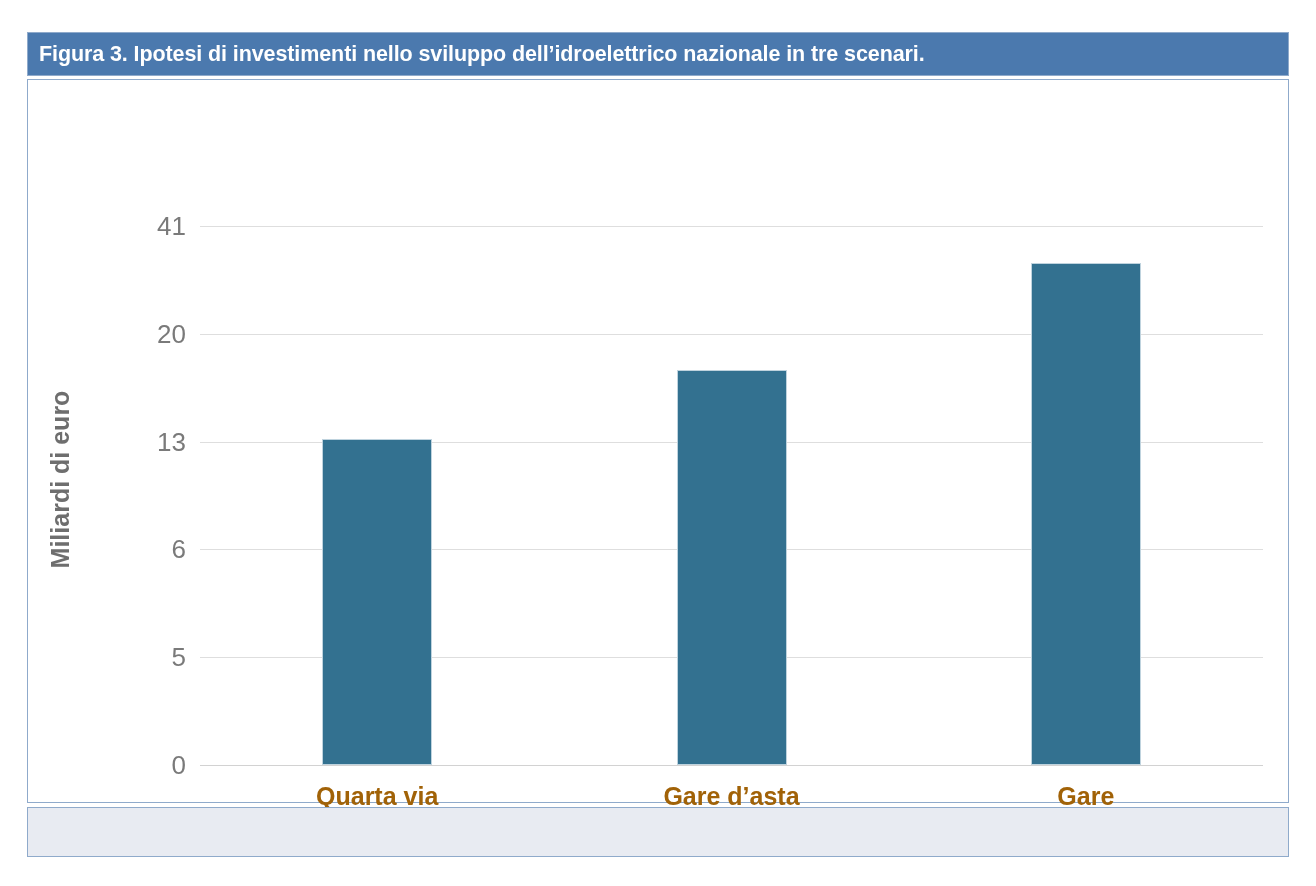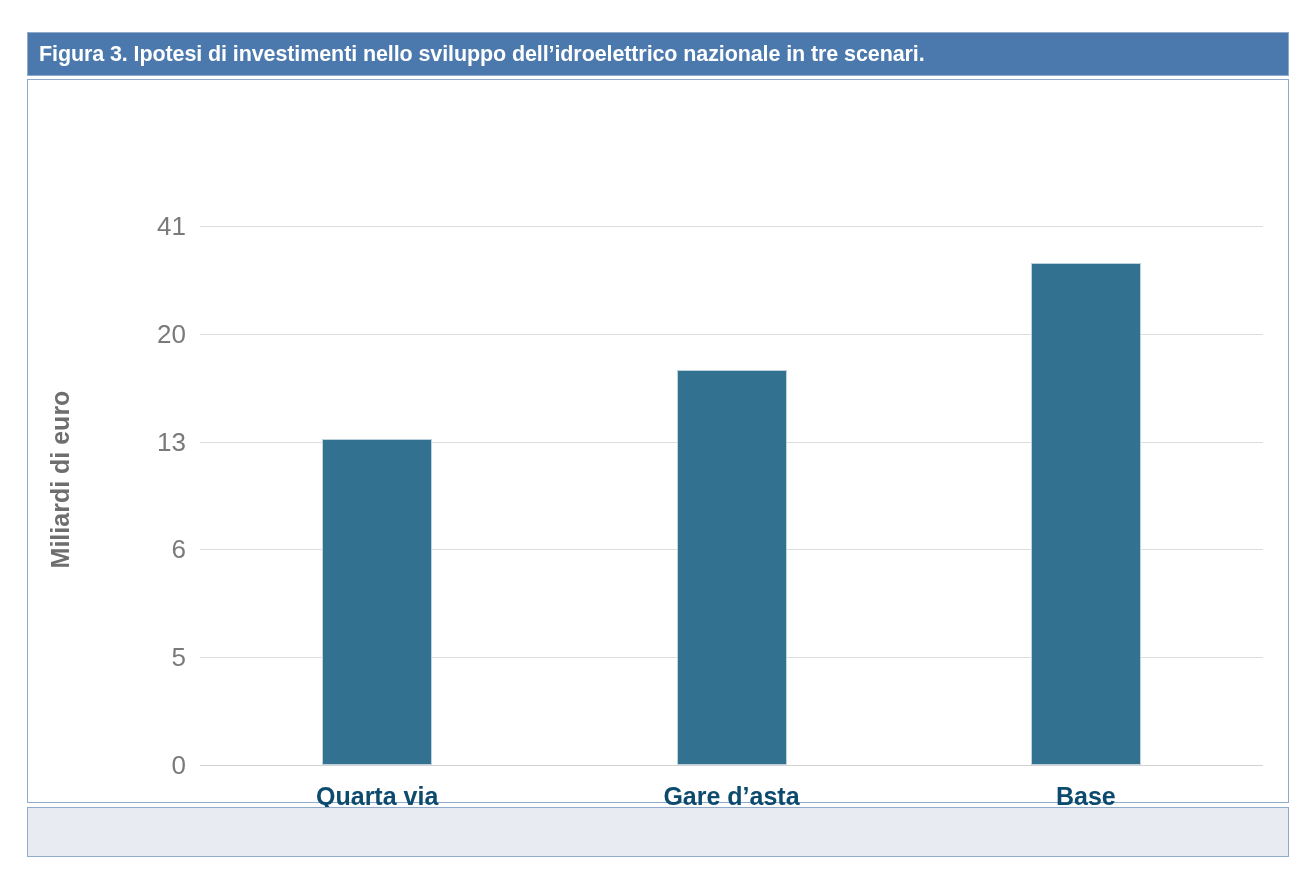--- a/index.html
+++ b/index.html
@@ -108,21 +108,21 @@
     background: #337190;
     border: 1px solid #BFD3DE;
   }
 
   .x-tick-label {
     position: absolute;
     top: 556px;
     text-align: center;
     font-size: 25px;
     font-weight: bold;
-    color: #0c4a6e;
+    color: #a16207;
     transform: translateX(-50%);
     white-space: nowrap;
   }
 </style>
 </head>
 <body>
 
 <div id="figure-frame">
 
   <div id="caption-bar">
@@ -146,20 +146,20 @@
         <div class="y-tick-label" style="top: 215.6px;">13</div>
         <div class="gridline" style="top: 107.8px;"></div>
         <div class="y-tick-label" style="top: 107.8px;">20</div>
         <div class="gridline" style="top: 0px;"></div>
         <div class="y-tick-label" style="top: 0px;">41</div>
         <div class="bar" title="Quarta via: 15.1" style="left: 122.167px; top: 213.444px; width: 110px; height: 325.556px; background: rgb(51, 113, 144);"></div>
         <div class="x-tick-label" style="left: 177.167px;">Quarta via</div>
         <div class="bar" title="Base d’asta: 18.3" style="left: 476.5px; top: 144.452px; width: 110px; height: 394.548px; background: rgb(51, 113, 144);"></div>
         <div class="x-tick-label" style="left: 531.5px;">Gare d’asta</div>
         <div class="bar" title="Gare: 23.3" style="left: 830.833px; top: 36.652px; width: 110px; height: 502.348px; background: rgb(51, 113, 144);"></div>
-        <div class="x-tick-label" style="left: 885.833px;">Base</div>
+        <div class="x-tick-label" style="left: 885.833px;">Gare</div>
       </div>
 
   </div>
 
   <div id="bottom-strip"></div>
 
 </div>
 
 </body></html>

